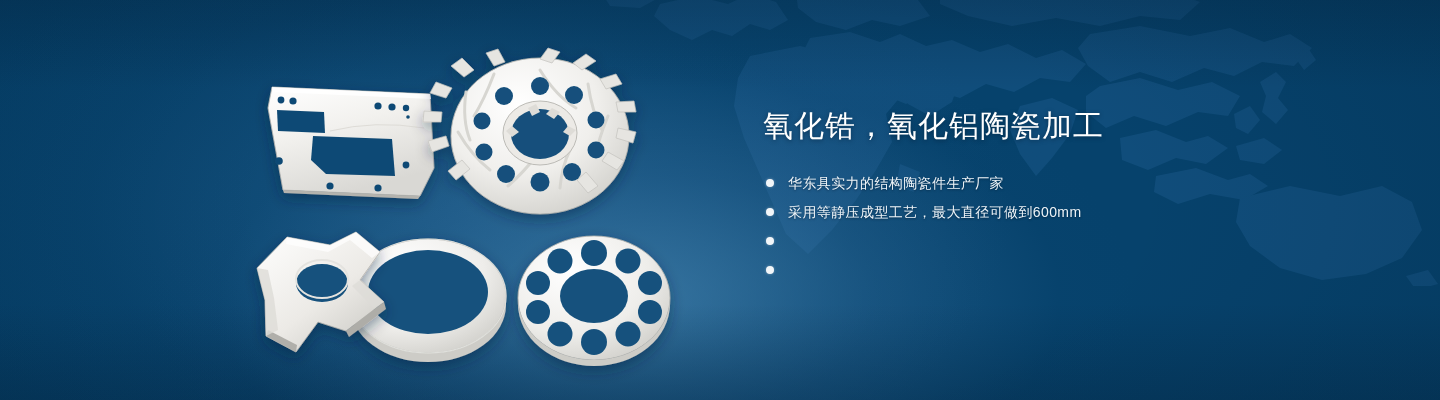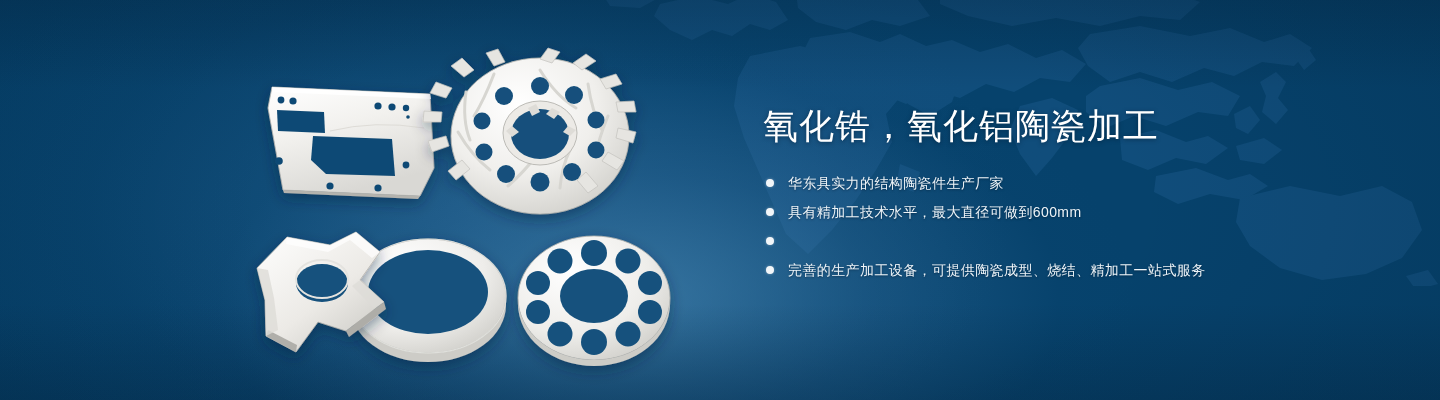--- a/index.html
+++ b/index.html
@@ -42,21 +42,21 @@
 
   
   .copy{
     position:absolute;
     left:763px;top:106px;
     width:620px;
   }
   .headline{
     margin:0;
     color:#ffffff;
-    font-size:35px;
+    font-size:30px;
     font-weight:400;
     letter-spacing:1px;
     line-height:40px;
     white-space:nowrap;
     text-shadow:0 1px 4px rgba(0,25,48,.55);
   }
   .bullets{
     list-style:none;
     margin:26px 0 0 3px;
     padding:0;
@@ -283,25 +283,24 @@
 
   <div class="copy">
     <h1 class="headline">氧化锆，氧化铝陶瓷加工</h1>
     <ul class="bullets">
       <li class="bullet">
         <span class="dot"></span>
         <span class="btext">华东具实力的结构陶瓷件生产厂家</span>
       </li>
       <li class="bullet">
         <span class="dot"></span>
-        <span class="btext">具有精加工技术水平，最大直径可做到600mm</span>
+        <span class="btext">采用等静压成型工艺，最大直径可做到600mm</span>
       </li>
       <li class="bullet">
         <span class="dot"></span>
       </li>
       <li class="bullet">
         <span class="dot"></span>
-        <span class="btext">完善的生产加工设备，可提供陶瓷成型、烧结、精加工一站式服务</span>
       </li>
     </ul>
   </div>
 
 </div>
 
 </body></html>

